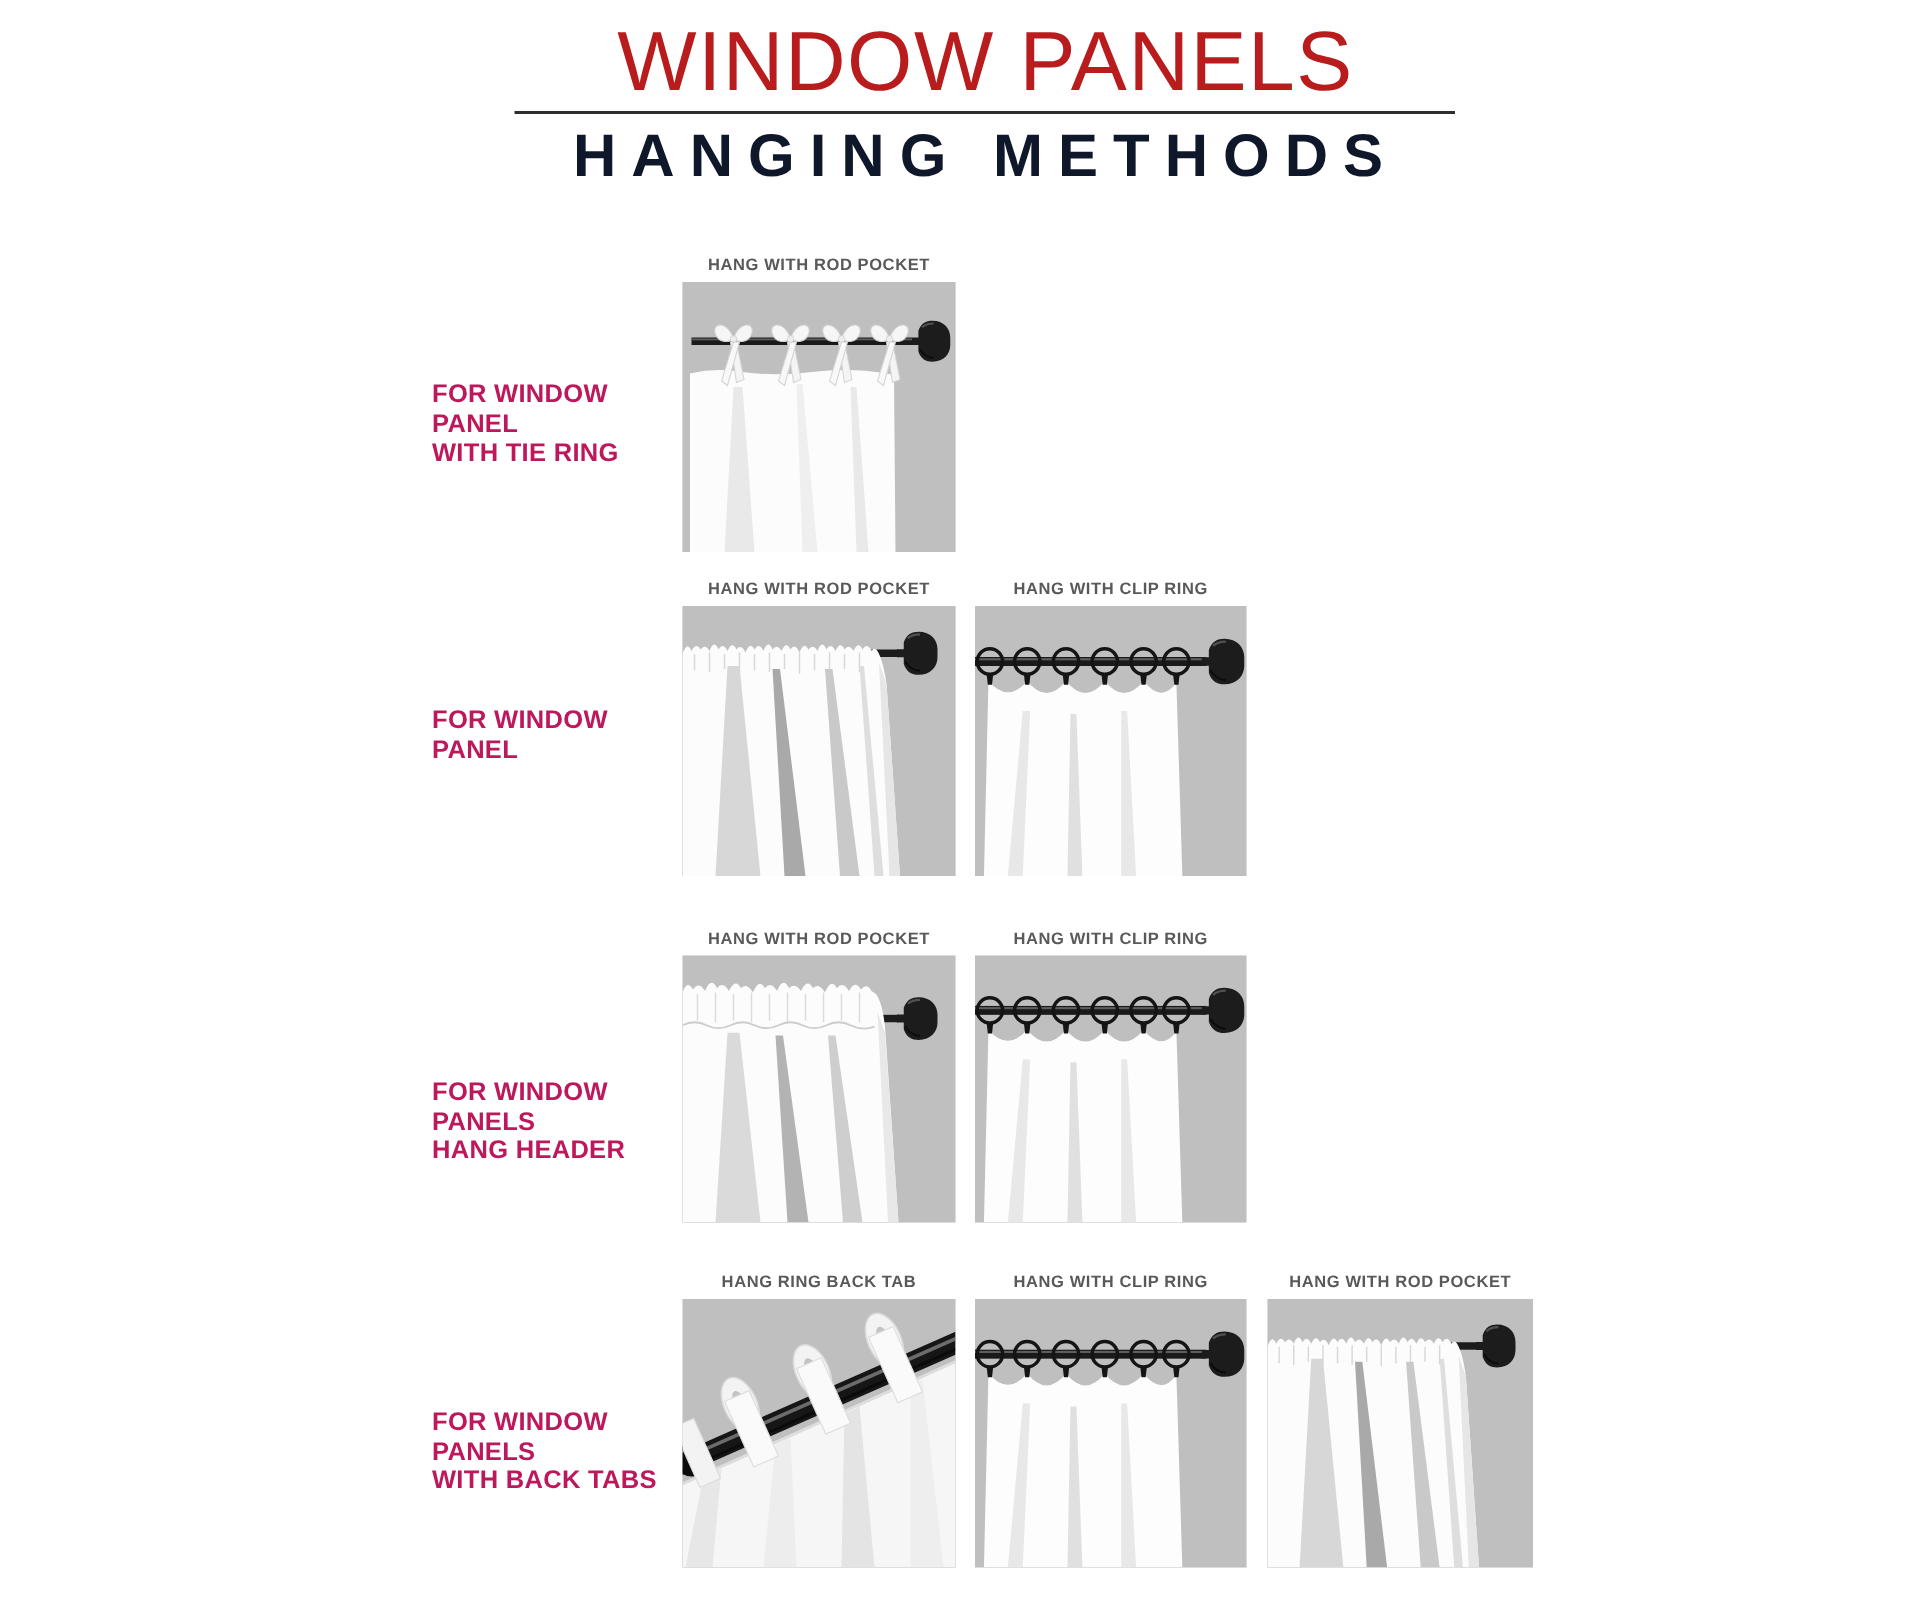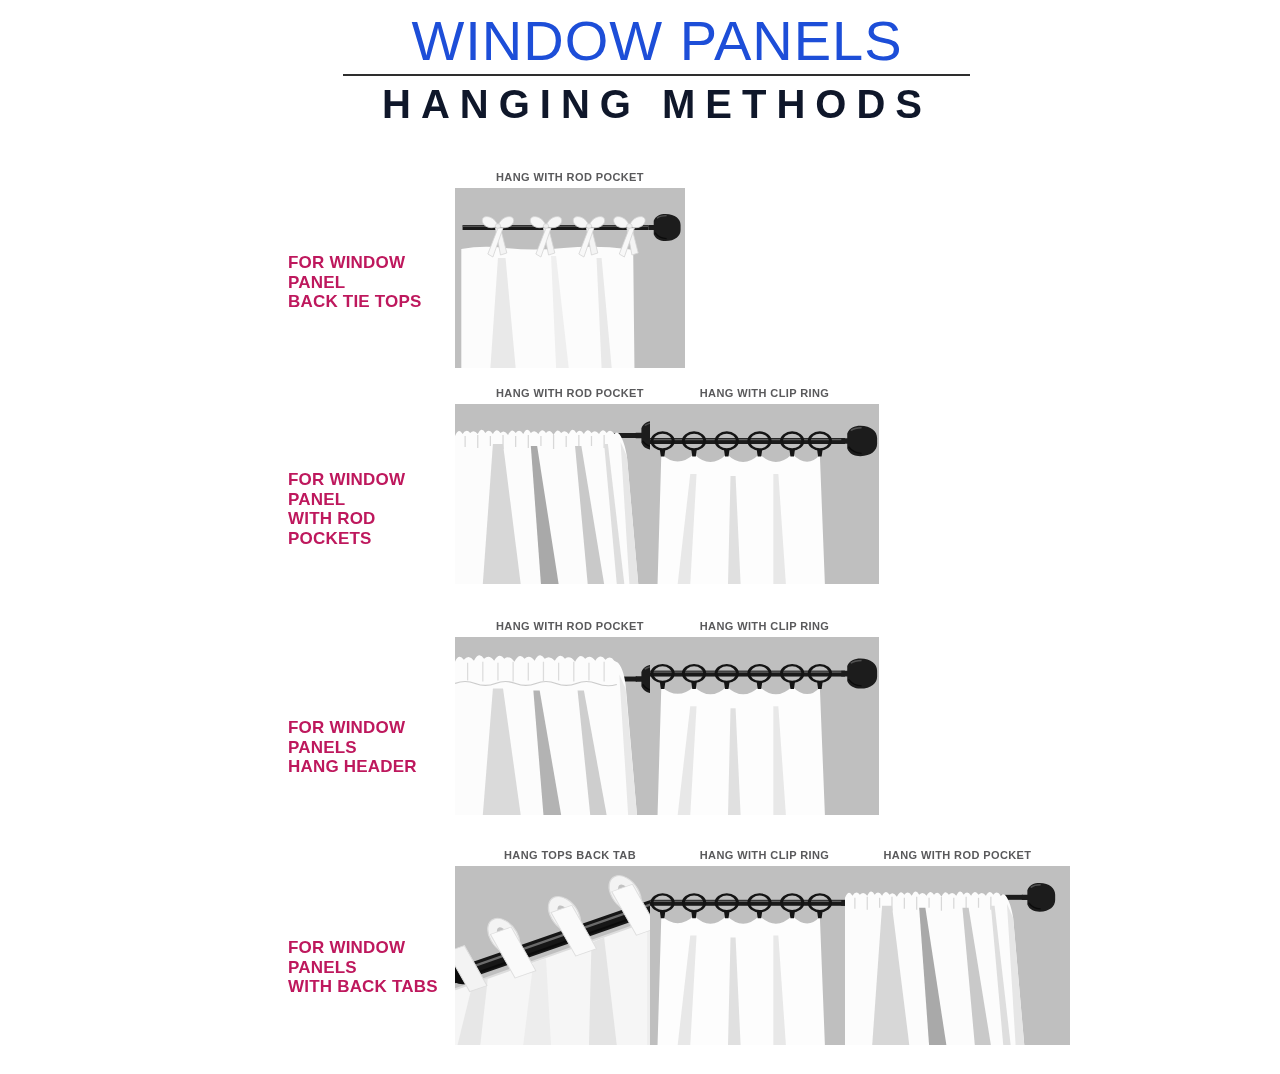--- a/index.html
+++ b/index.html
@@ -7,41 +7,41 @@
     position:relative;
     width:1280px;height:1074px;
     background:#ffffff;
     font-family:"Liberation Sans",sans-serif;
     overflow:hidden;
   }
   .title{
     position:absolute;left:343px;top:8px;width:628px;
     text-align:center;
     font-size:56px;font-weight:400;letter-spacing:1px;
-    color:#1d4ed8;
+    color:#b91c1c;
     white-space:nowrap;
   }
   .divider{
     position:absolute;left:343px;top:74px;width:627px;height:2px;
     background:#2e2e2e;
   }
   .subtitle{
     position:absolute;left:343px;top:82px;width:628px;
     text-align:center;
     font-size:40px;font-weight:bold;letter-spacing:10px;
     color:#0f172a;
     white-space:nowrap;
   }
   .row-label{
     position:absolute;left:288px;width:170px;
     font-size:17px;font-weight:bold;color:#be185d;
     line-height:19.5px;letter-spacing:0.2px;
   }
   .tile{
-    position:absolute;margin:0;background:#bfbfbf;padding-left:48px;
+    position:absolute;margin:0;background:#bfbfbf;
   }
   .tile .art{
     position:absolute;left:0;top:0;width:100%;height:100%;display:block;
   }
   .caption{
     position:absolute;left:-12px;right:-12px;top:-17px;
     text-align:center;
     font-size:11px;font-weight:bold;letter-spacing:0.4px;
     color:#59595b;white-space:nowrap;
   }
@@ -209,34 +209,33 @@
 
 <div class="page">
 
   <div class="title">WINDOW PANELS</div>
   <div class="divider"></div>
   <div class="subtitle">HANGING METHODS</div>
 
   <section>
     <div class="row-label" style="top:253px">
       <div>FOR WINDOW PANEL</div>
-      <div>BACK TIE TOPS</div>
+      <div>WITH TIE RING</div>
     </div>
     <figure class="tile" style="left:455px;top:188px;width:182px;height:180px">
       <figcaption class="caption">HANG WITH ROD POCKET</figcaption>
       <svg class="art" viewBox="0 0 182 180" preserveAspectRatio="none">
           <use href="#ill-tie-top"></use>
         </svg>
     </figure>
   </section>
 
   <section>
     <div class="row-label" style="top:470px">
       <div>FOR WINDOW PANEL</div>
-      <div>WITH ROD POCKETS</div>
     </div>
     <figure class="tile" style="left:455px;top:404px;width:182px;height:180px">
       <figcaption class="caption">HANG WITH ROD POCKET</figcaption>
       <svg class="art" viewBox="0 0 182 180" preserveAspectRatio="none">
           <use href="#ill-rod-pocket"></use>
         </svg>
     </figure>
     <figure class="tile" style="left:650px;top:404px;width:181px;height:180px">
       <figcaption class="caption">HANG WITH CLIP RING</figcaption>
       <svg class="art" viewBox="0 0 182 180" preserveAspectRatio="none">
@@ -263,21 +262,21 @@
         </svg>
     </figure>
   </section>
 
   <section>
     <div class="row-label" style="top:938px">
       <div>FOR WINDOW PANELS</div>
       <div>WITH BACK TABS</div>
     </div>
     <figure class="tile" style="left:455px;top:866px;width:182px;height:179px">
-      <figcaption class="caption">HANG TOPS BACK TAB</figcaption>
+      <figcaption class="caption">HANG RING BACK TAB</figcaption>
       <svg class="art" viewBox="0 0 182 180" preserveAspectRatio="none">
           <use href="#ill-back-tab"></use>
         </svg>
     </figure>
     <figure class="tile" style="left:650px;top:866px;width:181px;height:179px">
       <figcaption class="caption">HANG WITH CLIP RING</figcaption>
       <svg class="art" viewBox="0 0 182 180" preserveAspectRatio="none">
           <use href="#ill-clip-ring"></use>
         </svg>
     </figure>

